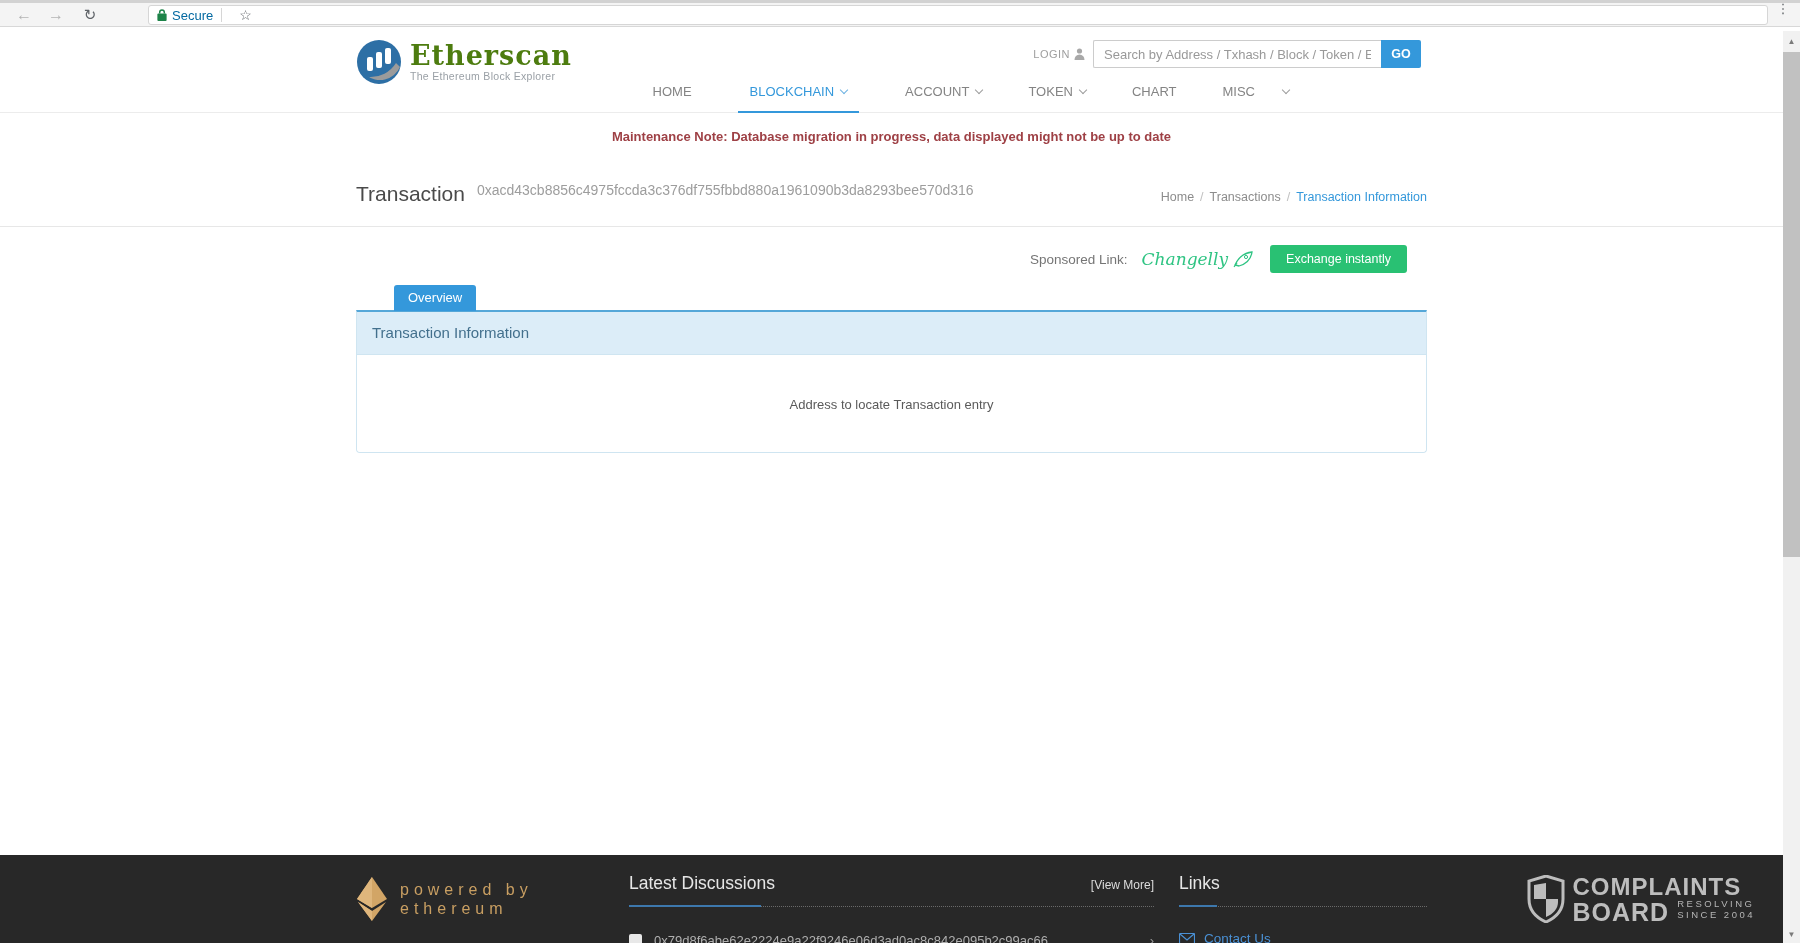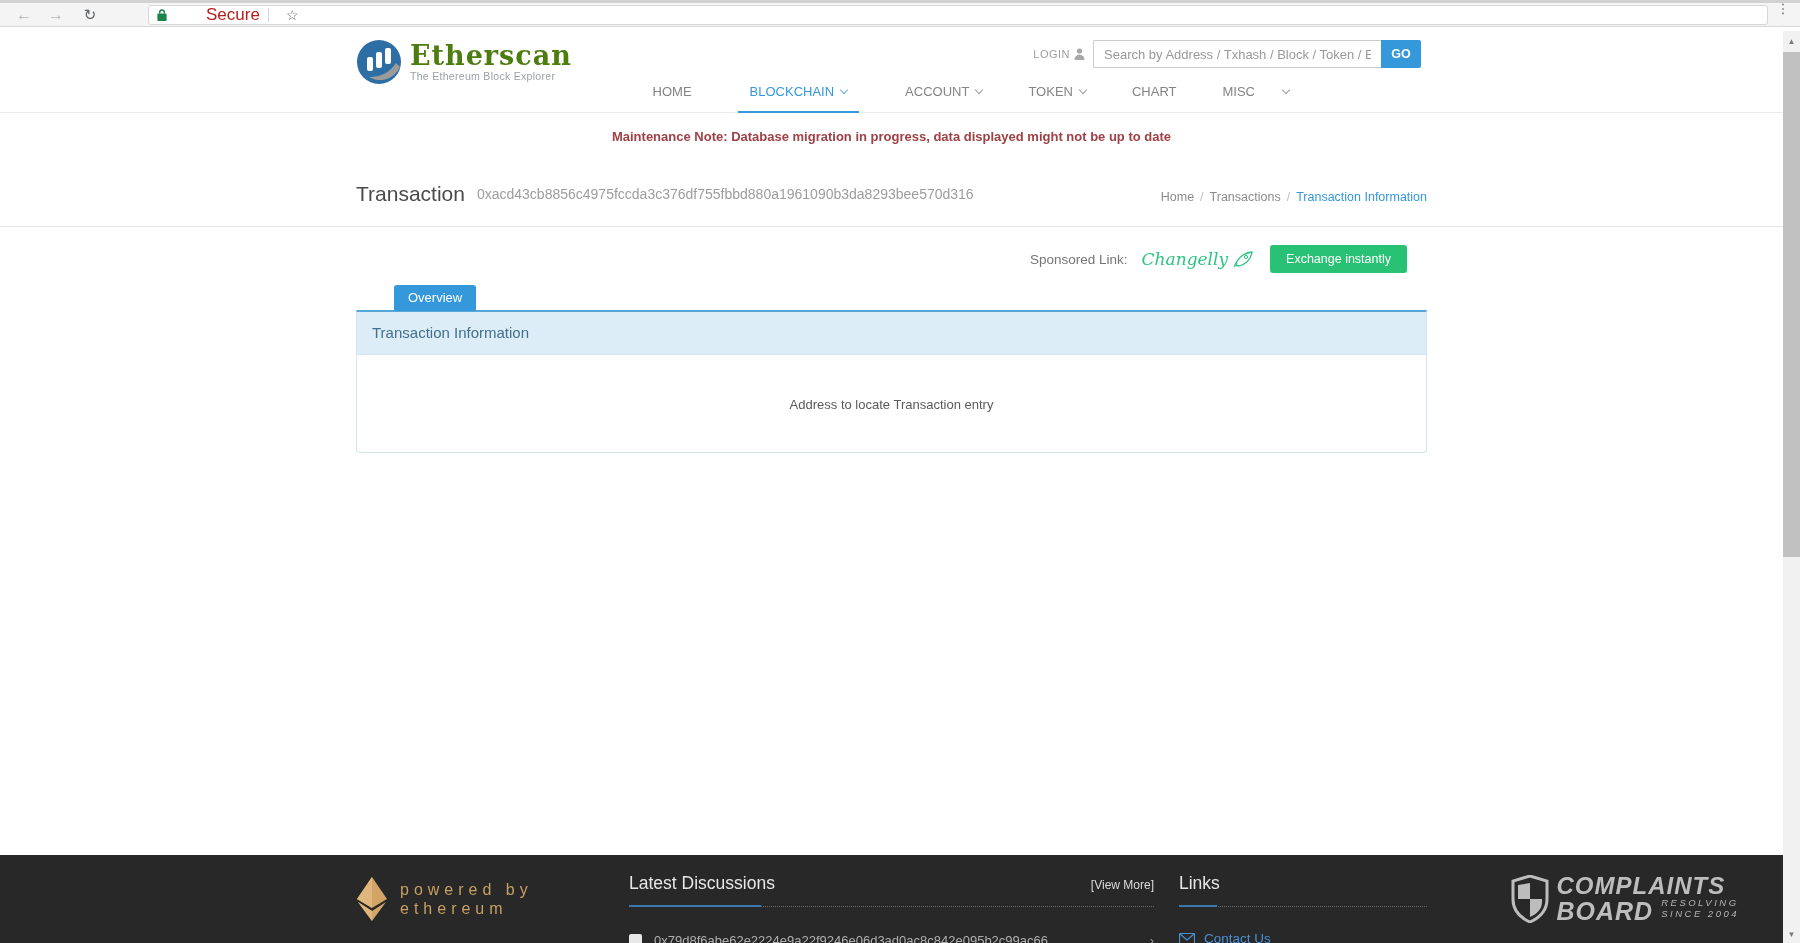--- a/index.html
+++ b/index.html
@@ -11,21 +11,21 @@
   .chrome { position:absolute; top:0; left:0; width:1800px; height:27px;
             background:#f4f4f4; border-top:3px solid #d2d2d2; border-bottom:1px solid #d8d8d8; }
   .nav-btn { position:absolute; top:1px; width:24px; height:22px; text-align:center;
              font-size:16px; line-height:22px; color:#b4b4b4; }
   .nav-btn.dark { color:#5f6368; }
   .back-btn{ left:12px; } .fwd-btn{ left:44px; } .reload-btn{ left:78px; font-size:15px;}
   .omnibox { position:absolute; left:148px; top:2px; width:1620px; height:20px;
              background:#fff; border:1px solid #d6d6d6; border-radius:3px;
              display:flex; align-items:center; padding:0 8px; }
   .lock-icon { width:10px; height:12px; margin-right:5px; flex:0 0 auto; }
-  .secure-label { color:#b91c1c; font-size:17px; margin-right:8px;margin-left:34px; }
+  .secure-label { color:#0369a1; font-size:13px; margin-right:8px; }
   .omni-sep { width:1px; height:14px; background:#d6d6d6; margin-right:9px; }
   .url-text { color:#3c4043; font-size:12.5px; white-space:nowrap; overflow:hidden; flex:1; }
   .star-icon { color:#5f6368; font-size:14px; flex:0 0 auto; margin-left:8px; }
   .menu-dots { position:absolute; right:10px; top:3px; color:#5f6368; font-size:13px;
                letter-spacing:0; line-height:6px; width:14px; text-align:center; }
 
   
   .scrollbar { position:absolute; top:31px; right:0; width:17px; height:912px; background:#f1f1f1; }
   .sb-btn { position:absolute; left:0; width:17px; height:17px; color:#7a7a7a; font-size:8px;
             text-align:center; line-height:17px; }
@@ -66,21 +66,21 @@
   .nav-item.active .chev { border-color:#6db2e2; }
   .nav-item.misc .chev { margin-left:28px; }
 
   
   .maintenance { height:47px; display:flex; align-items:center; justify-content:center; }
   .maintenance span { color:#9e4045; font-weight:bold; font-size:13px; }
 
   
   .tx-header { border-bottom:1px solid #e7e7e7; }
   .tx-header .container { height:66px; }
-  .tx-title-row { position:absolute; left:0; top:22px; display:flex; align-items:center; }
+  .tx-title-row { position:absolute; left:0; top:22px; display:flex; align-items:flex-start; }
   .tx-title { font-size:21px; color:#4a4a4a; margin-right:12px; }
   .tx-hash { font-size:14px; color:#9d9d9d; }
   .breadcrumb { position:absolute; right:0; top:30px; font-size:12.5px; color:#8c8c8c; }
   .breadcrumb a { text-decoration:none; color:#8c8c8c; cursor:pointer; }
   .breadcrumb .sep { margin:0 6px; color:#c0c0c0; }
   .breadcrumb .active { color:#3498db; }
 
   
   .sponsored-row { height:58px; position:relative; }
   .sponsored { position:absolute; right:20px; top:18px; display:flex; align-items:center; }
@@ -118,21 +118,21 @@
   .view-more { color:#dcdcdc; font-size:12px; cursor:pointer; }
   .disc-item { margin-top:26px; display:flex; align-items:center; color:#b0b0b0; font-size:13px; }
   .disc-bullet { width:13px; height:13px; background:#e8e8e8; border-radius:2px; margin-right:12px; flex:0 0 auto;}
   .disc-text { flex:1; white-space:nowrap; overflow:hidden; cursor:pointer; }
   .disc-arrow { color:#9a9a9a; font-size:13px; margin-left:20px; }
 
   .links-col { position:absolute; left:823px; top:18px; width:248px; }
   .contact-row { margin-top:24px; display:flex; align-items:center; }
   .contact-link { color:#4a90d4; font-size:13.5px; text-decoration:none; margin-left:9px; cursor:pointer; }
 
-  .complaints { position:absolute; right:44px; top:20px; display:flex; align-items:flex-start; color:#bdbdbd;font-style:italic; }
+  .complaints { position:absolute; right:28px; top:20px; display:flex; align-items:flex-end; color:#bdbdbd; }
   .cb-shield { width:38px; height:48px; margin-right:8px; }
   .cb-words { line-height:22px; }
   .cb-row2 { display:flex; align-items:flex-end; }
   .cb-line1 { font-size:24px; font-weight:bold; letter-spacing:1px; }
   .cb-line2 { font-size:25px; font-weight:bold; letter-spacing:1px; }
   .cb-sub { font-size:9.5px; letter-spacing:2.5px; line-height:11px; margin:0 0 3px 8px; color:#b5b5b5;}
 </style>
 </head>
 <body>
 

